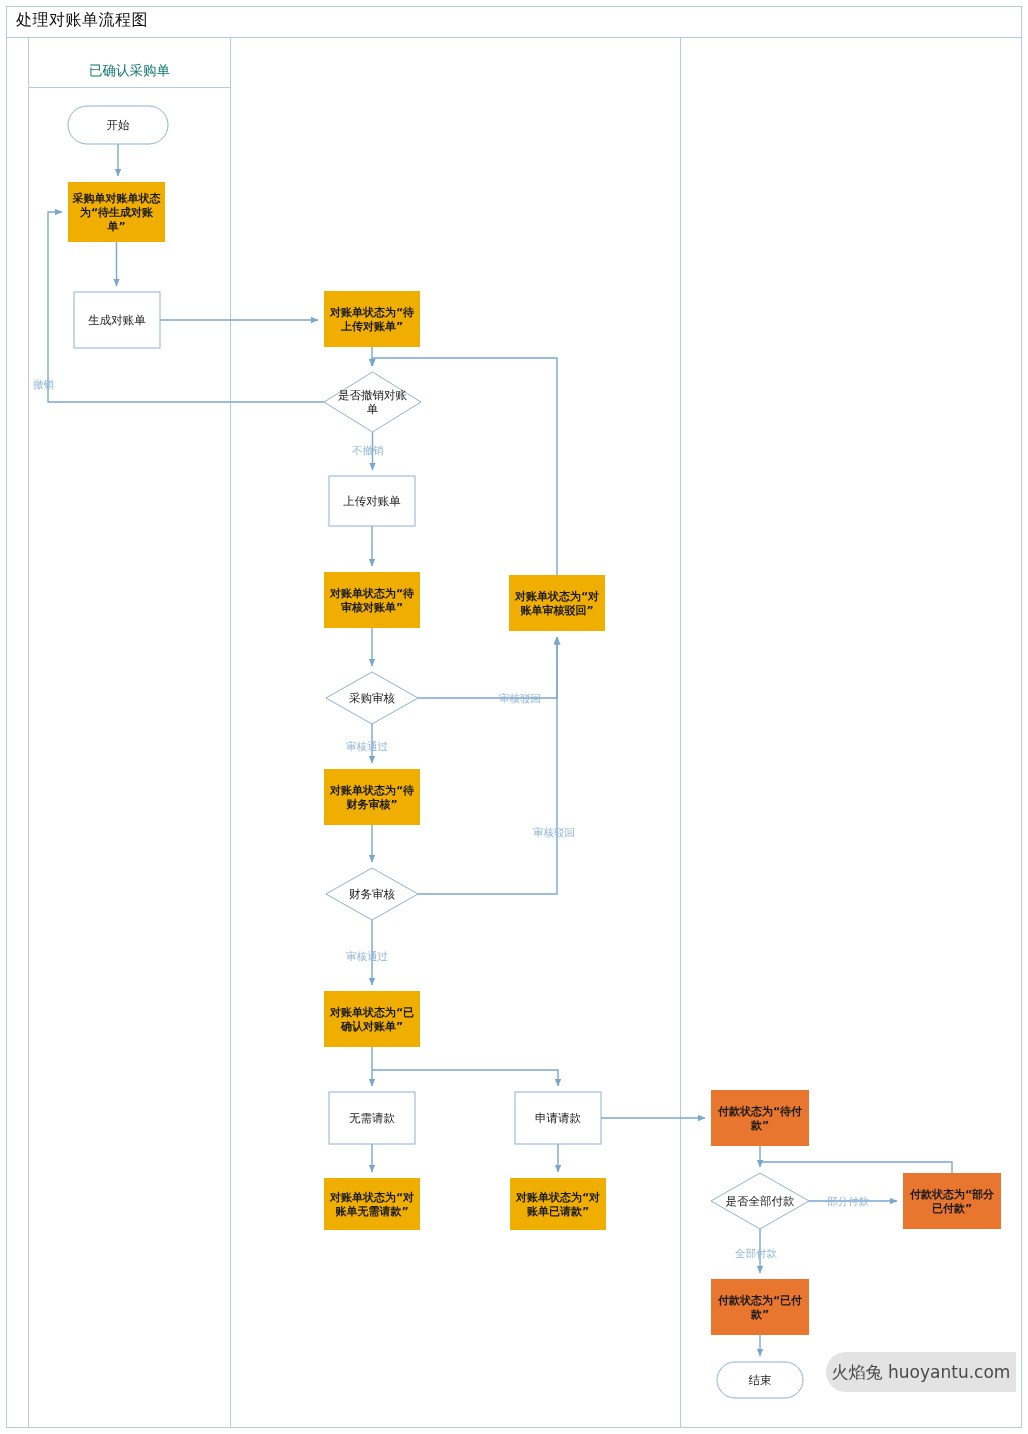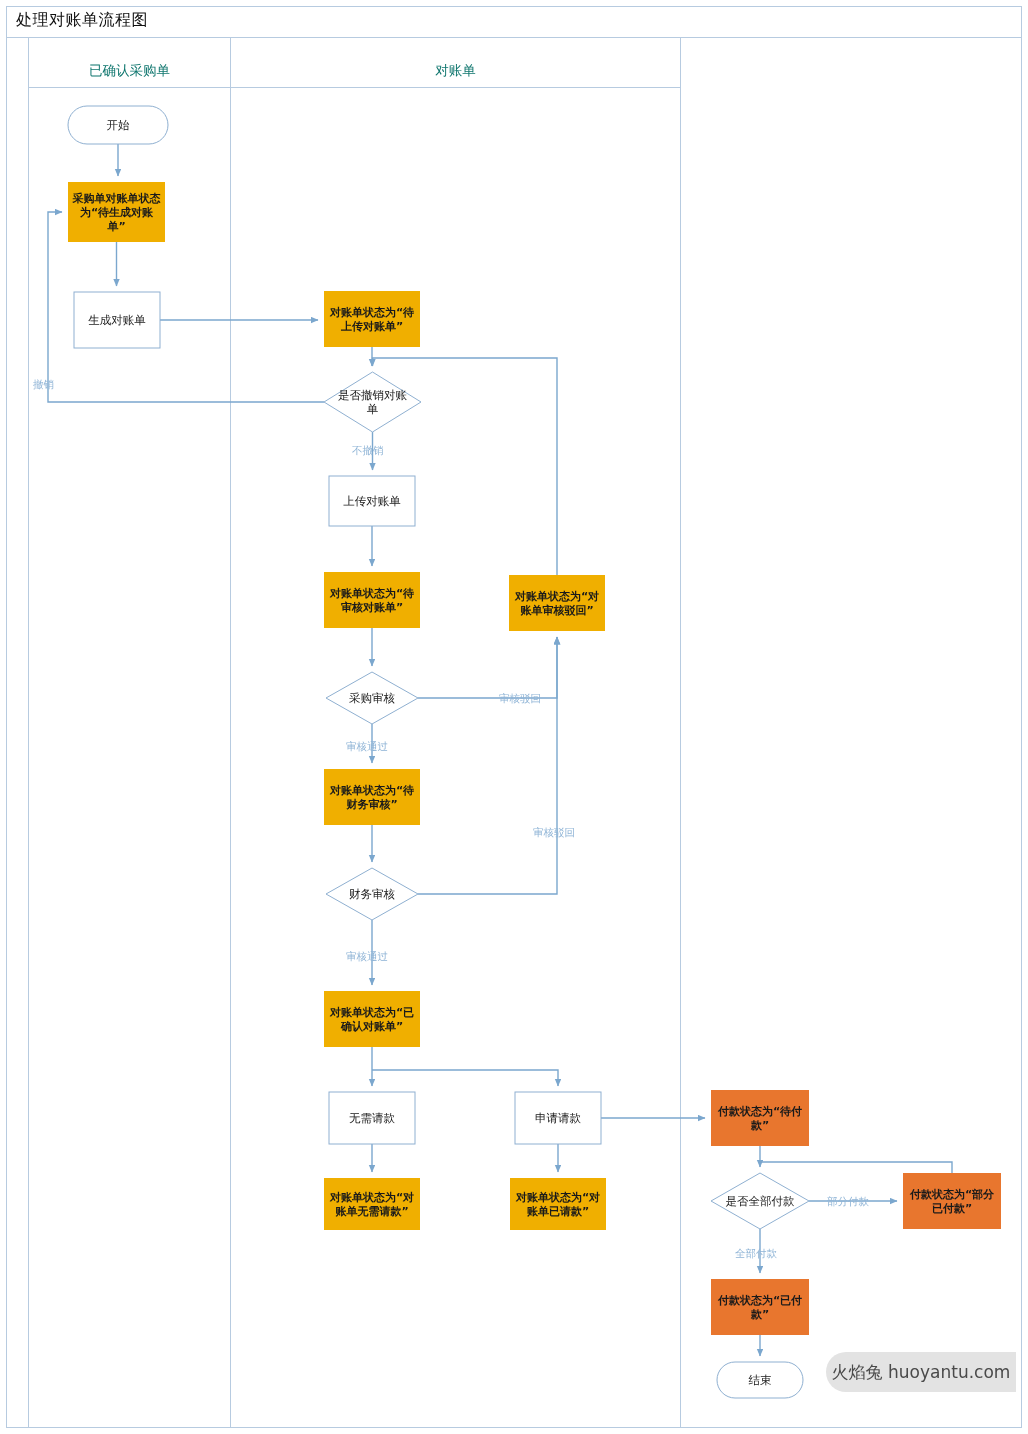--- a/index.html
+++ b/index.html
@@ -28,23 +28,20 @@
   <div class="frame"></div>
   <div class="title-bar"></div>
   <div class="title-text">处理对账单流程图</div>
 
   <div class="lane-left-edge"></div>
   <div class="vline" style="left:230px;"></div>
   <div class="vline" style="left:680px;"></div>
 
   <div class="lane-head" style="left:29px;width:201px;">
     <span>已确认采购单</span>
-  </div>
-  <div class="lane-head" style="left:231px;width:449px;">
-    <span>对账单</span>
   </div>
 
   <svg class="flow" viewBox="0 0 1028 1434">
     <defs>
       <marker id="arr" markerWidth="9" markerHeight="9" refX="7.5" refY="3.4" orient="auto" markerUnits="userSpaceOnUse">
         <path d="M0,0 L8,3.4 L0,6.8 z" fill="#7BA7CE"></path>
       </marker>
     </defs>
     <g id="edges" fill="none" stroke="#7BA7CE" stroke-width="1.4">
         <path d="M 118 144 L 118 176" marker-end="url(#arr)"></path>

